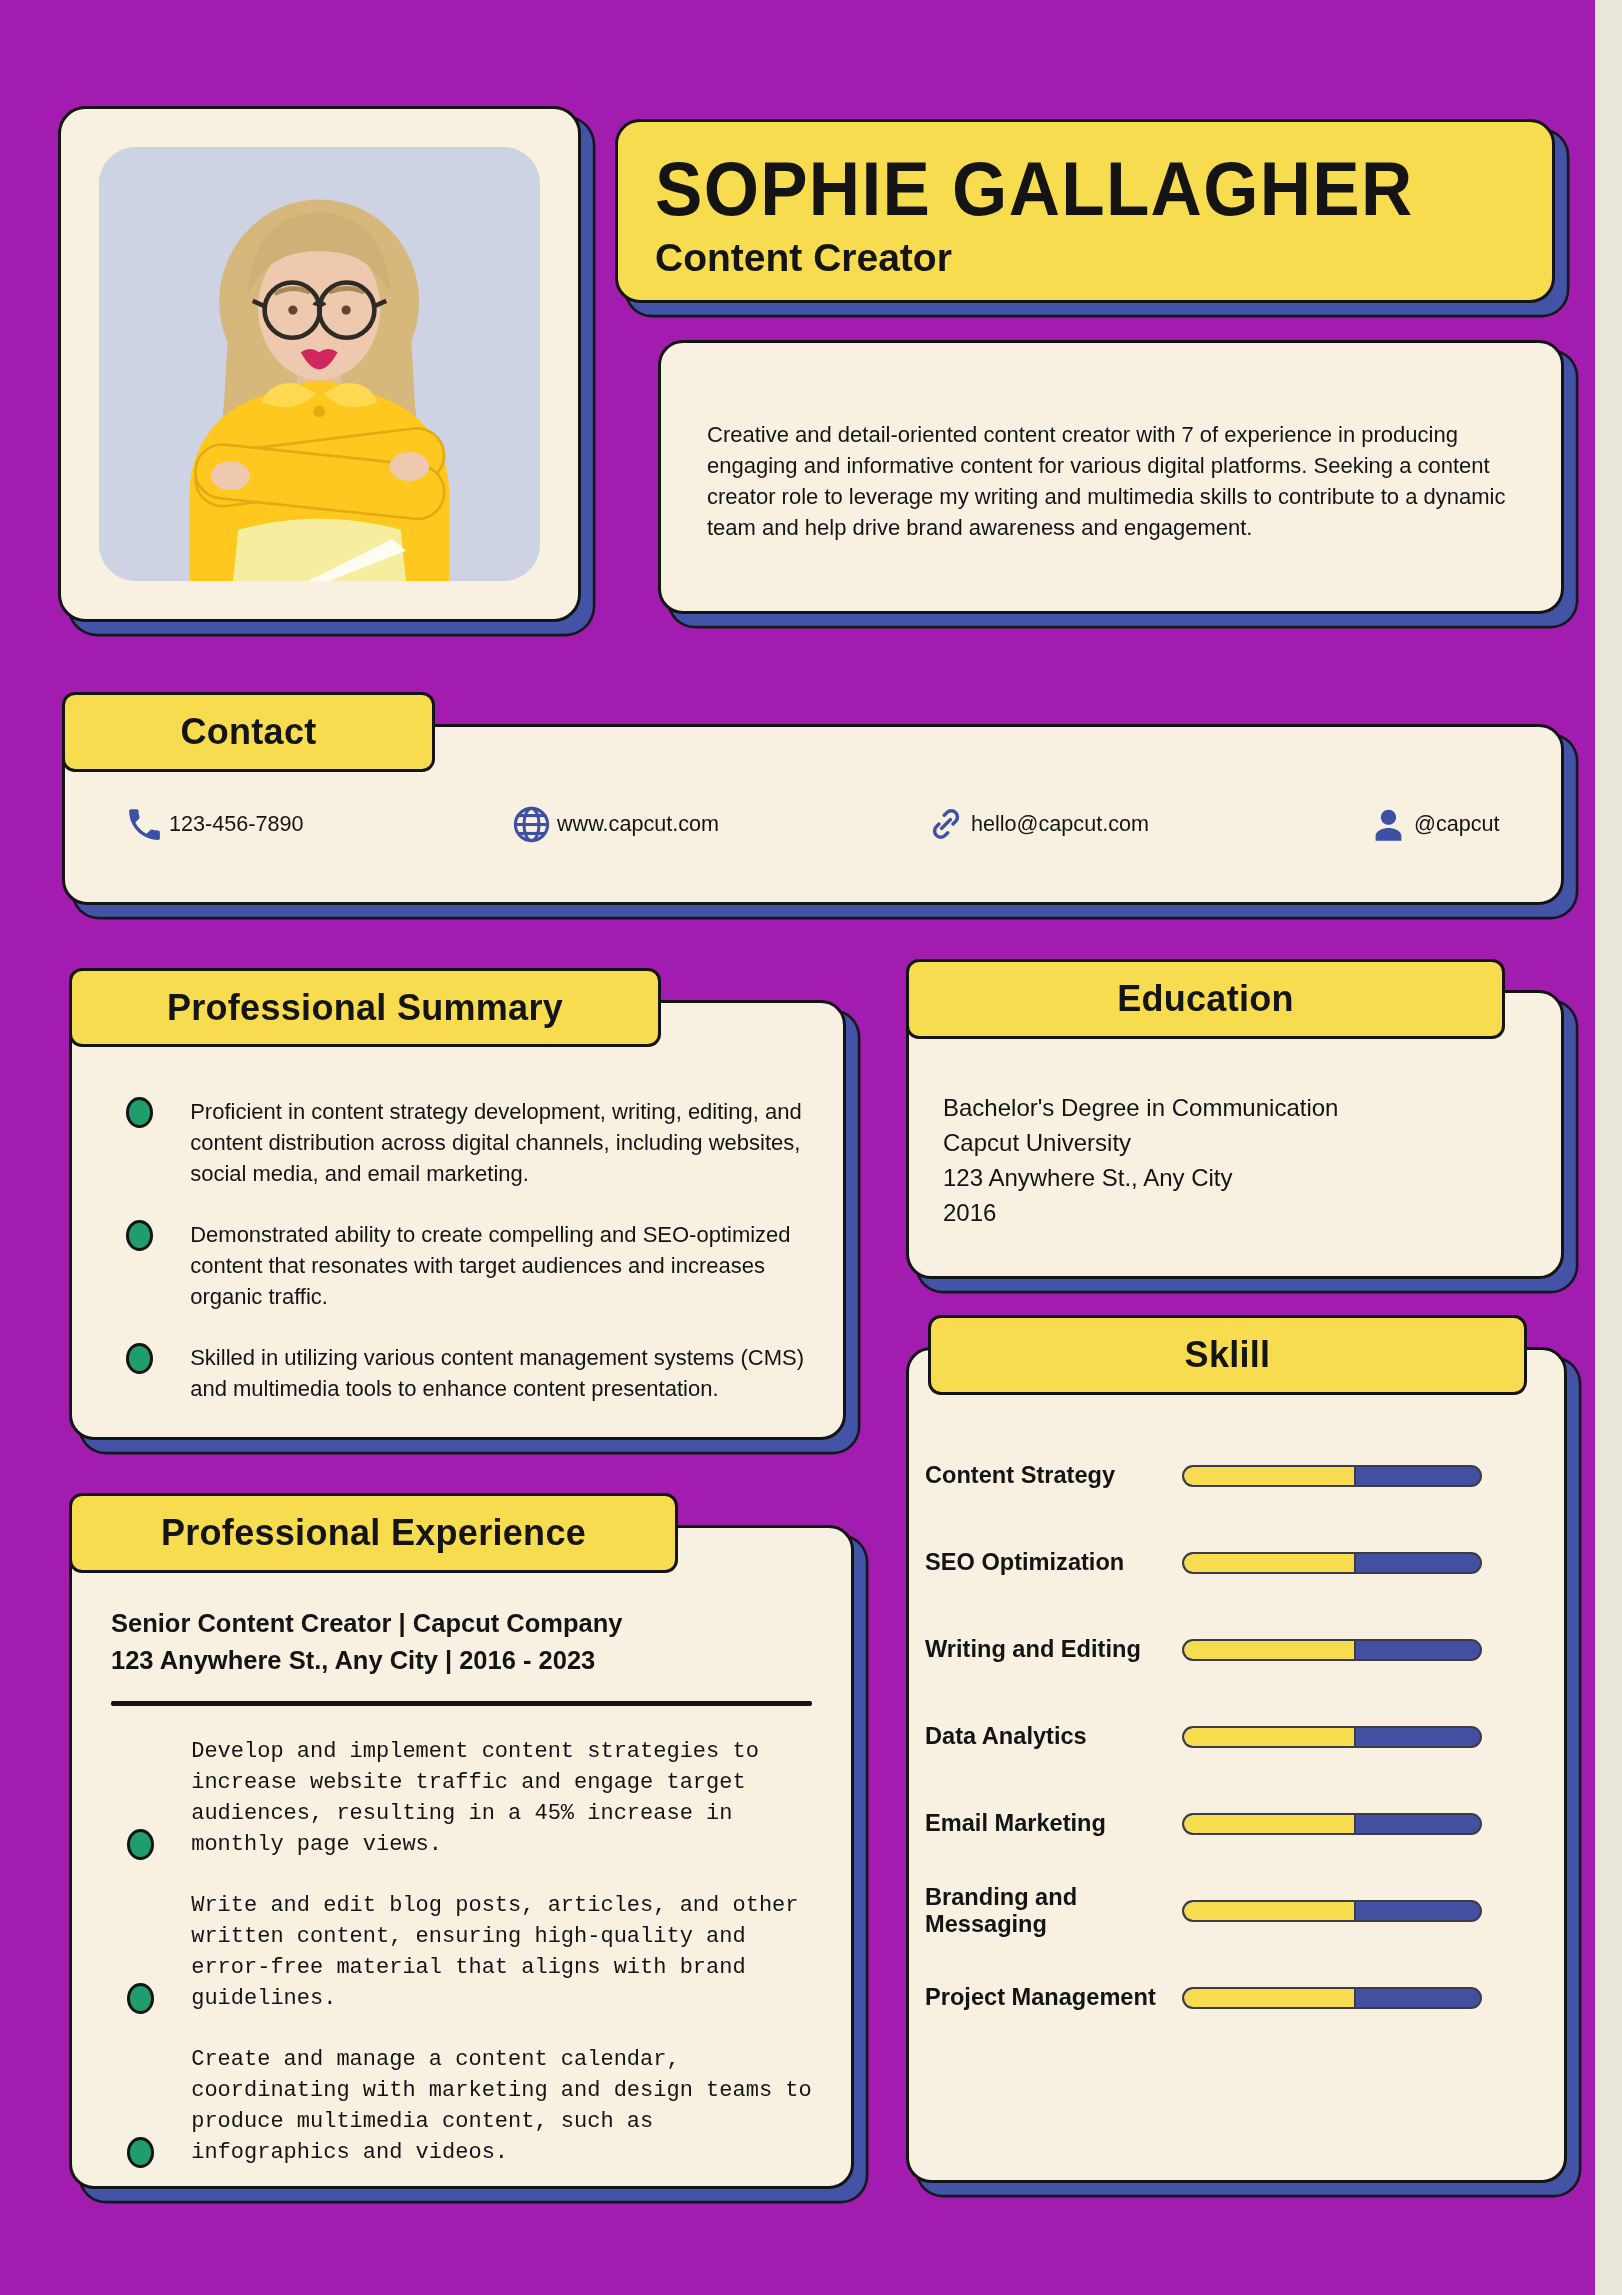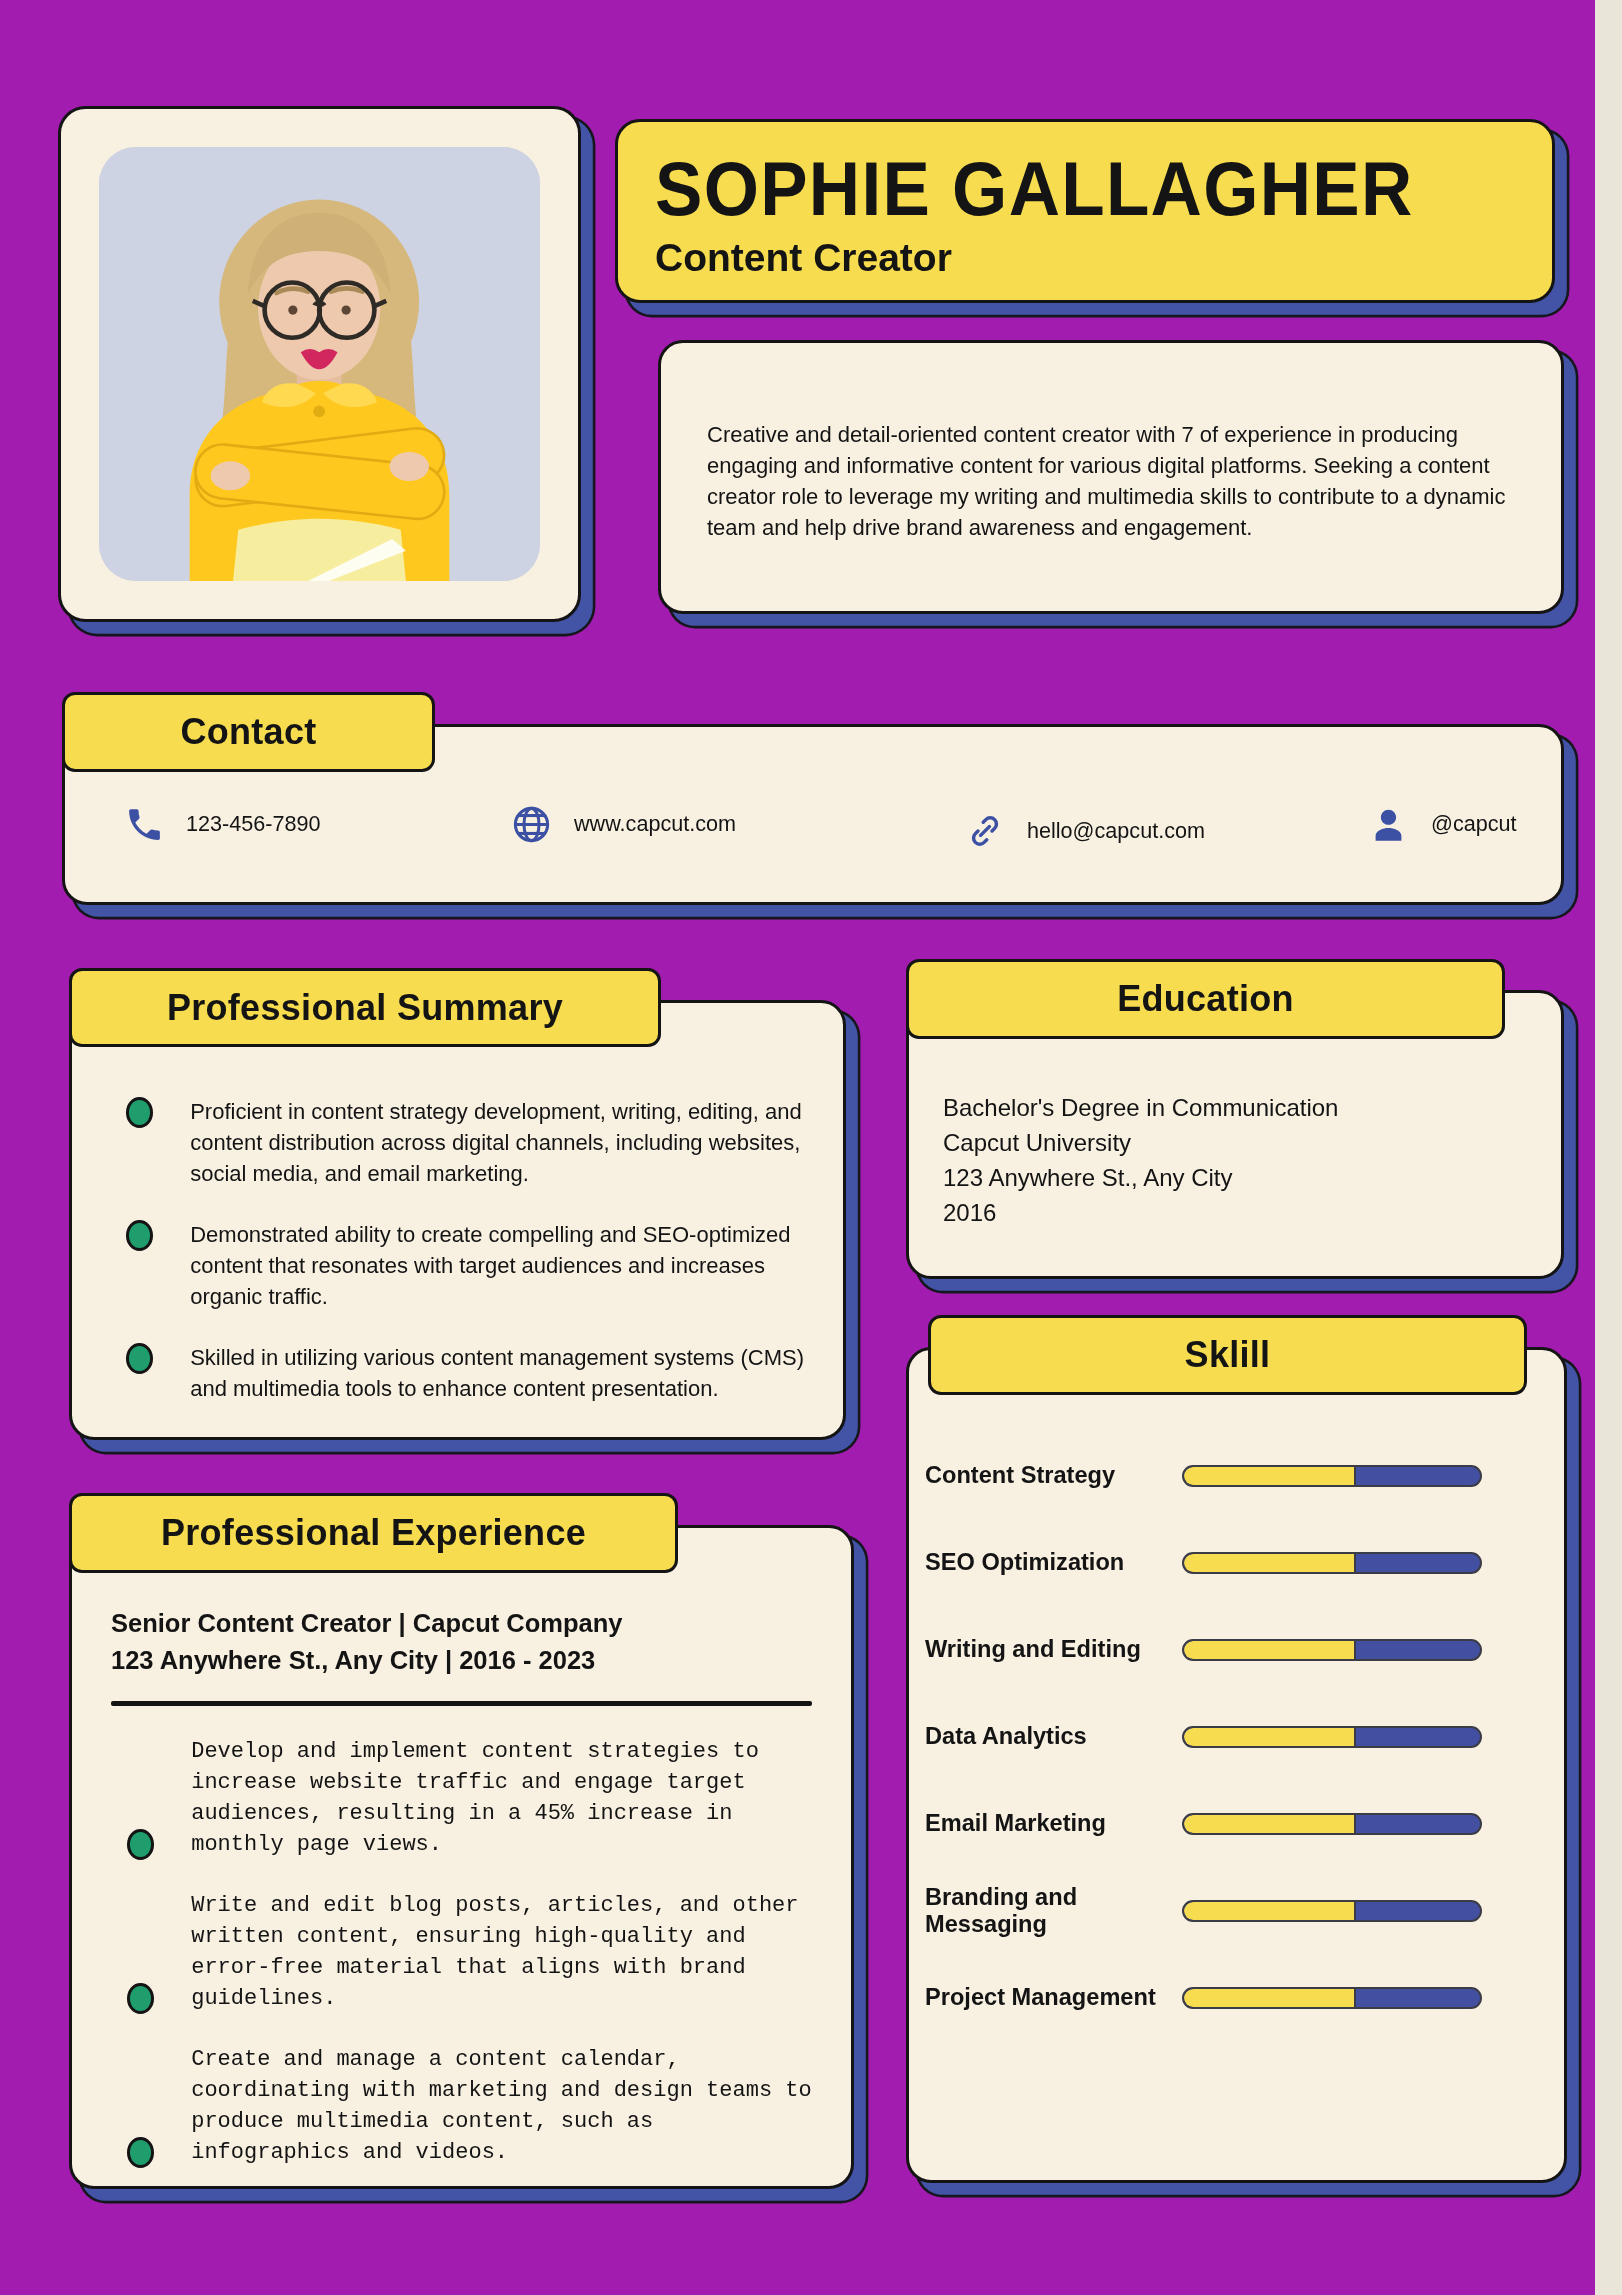--- a/index.html
+++ b/index.html
@@ -40,23 +40,23 @@
   .name-card { left:615px; top:119px; width:940px; height:184px; padding:23.6px 37px 0 37px; }
   .name-line { font-size:71px; font-weight:bold; letter-spacing:1.3px; white-space:nowrap; transform:scaleY(1.06); transform-origin:left top; }
   .role-line { font-size:39px; font-weight:bold; margin-top:9.2px; }
 
   .summary-card { left:658px; top:340px; width:906px; height:274px; padding:76px 46px 0 46px; }
   .summary-card p { font-size:22px; line-height:31px; }
 
   
   .contact-tab { left:62px; top:692px; width:373px; height:80px; }
   .contact-card { left:62px; top:724px; width:1502px; height:181px; }
-  .contact-item { position:absolute; top:0; height:100%; display:flex; align-items:center; gap:21px; padding-top:19.6px; }
+  .contact-item { position:absolute; top:0; height:100%; display:flex; align-items:center; gap:4px; padding-top:19.6px; }
   .contact-item .txt { font-size:21.6px; }
-  .ci-1 { left:59px; } .ci-2 { left:445px; } .ci-3 { left:899px;margin-top:7px; } .ci-4 { left:1302px; }
+  .ci-1 { left:59px; } .ci-2 { left:445px; } .ci-3 { left:860px; } .ci-4 { left:1302px; }
   .cicon { display:block; }
 
   
   .ps-tab  { left:69px;  top:968px; width:592px; height:79px; }
   .ps-card { left:69px;  top:1000px; width:777px; height:440px; padding:63px 38px 0 38px; }
 
   .edu-tab  { left:906px; top:959px; width:599px; height:80px; }
   .edu-card { left:906px; top:990px; width:658px; height:289px; padding:97px 33px 0 34px; }
   .edu-card .line { font-size:24px; line-height:35px; }
 

